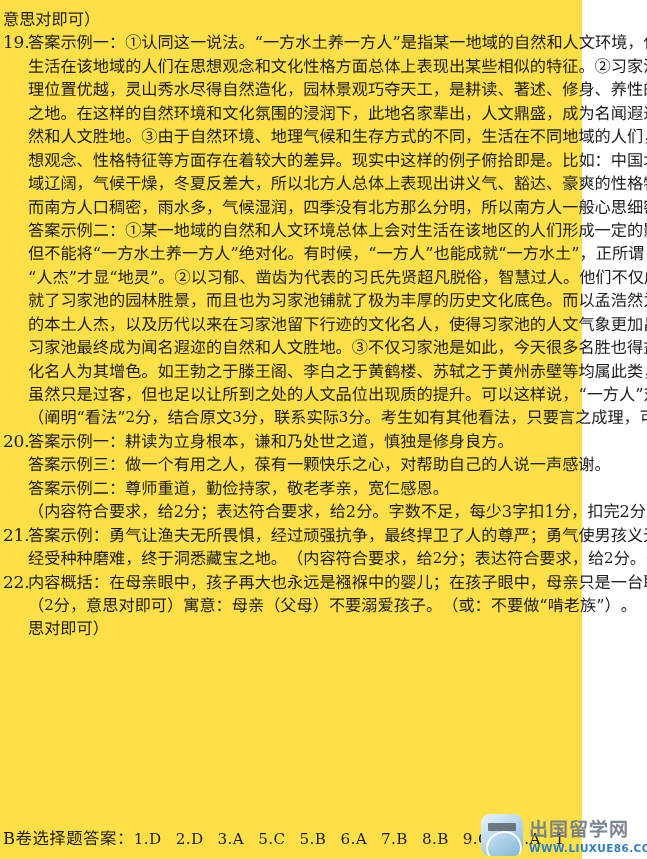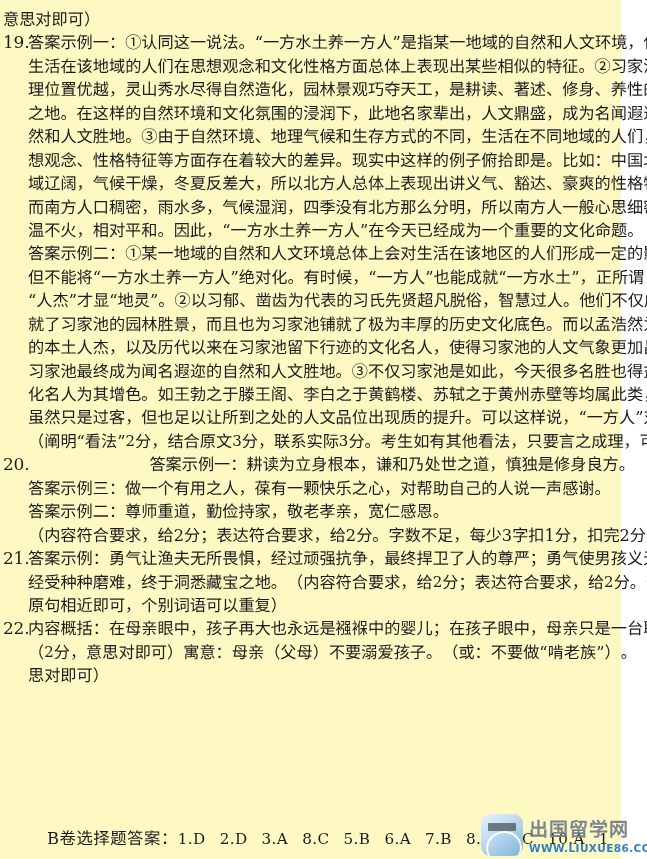--- a/index.html
+++ b/index.html
@@ -14,23 +14,24 @@
     overflow: hidden;
     font-family: "DejaVu Serif", "Liberation Serif", serif;
     color: #1a1a1a;
     position: relative;
   }
 
   #page {
     position: absolute;
     left: 0;
     top: 0;
-    width: 621px;
+    width: 568px;
     height: 859px;
-    background: #fef9c3;
+    background: #fde047;
+    padding-left: 14px;
   }
 
   
   .doc {
     position: absolute;
     left: 3px;
     top: 8px;
     width: 632px;
   }
 
@@ -70,40 +71,40 @@
     flex: 0 0 25px;
     font-family: "DejaVu Serif", "Liberation Serif", serif;
     font-size: 17px;
     letter-spacing: -0.2px;
   }
   .num .bodyj {
     flex: 1 1 auto;
     display: flex;
     justify-content: space-between;
   }
-  .num .bodyr { flex: 1 1 auto; text-align: right; }
+  .num .bodyr { flex: 1 1 auto; }
 
   
   .lat {
     font-family: "DejaVu Serif", "Liberation Serif", serif;
     font-size: 15px;
   }
 
   
   .keyrow {
     position: absolute;
     left: 3px;
     top: 826px;
     width: 632px;
     height: 26px;
     font-size: 16.4px;
     line-height: 26px;
     white-space: nowrap;
   }
-  .keyrow .klabel { letter-spacing: 0.5px; margin-left: 44px; }
+  .keyrow .klabel { letter-spacing: 0.5px; }
   .keyrow .kitems {
     font-family: "DejaVu Serif", "Liberation Serif", serif;
     font-size: 15.2px;
     letter-spacing: 0.4px;
   }
   .keyrow .kitems .ki { margin-right: 14px; }
   .keyrow .kitems .ki.last { margin-right: 0; }
 
   
   .logo {
@@ -510,21 +511,20 @@
           <span>南</span>
           <span>方</span>
           <span>人</span>
           <span>一</span>
           <span>般</span>
           <span>心</span>
           <span>思</span>
           <span>细</span>
           <span>密</span>
         </div>
-        <div class="line r ind"><span>温不火，相对平和。因此，“一方水土养一方人”在今天已经成为一个重要的文化命题。</span></div>
         <div class="line j ind">
           <span>答</span>
           <span>案</span>
           <span>示</span>
           <span>例</span>
           <span>二</span>
           <span>：</span>
           <span>①</span>
           <span>某</span>
           <span>一</span>
@@ -980,21 +980,20 @@
           <span>合</span>
           <span>要</span>
           <span>求</span>
           <span>，</span>
           <span>给</span>
           <span class="lat">2</span>
           <span>分</span>
           <span>。</span>
           <span>句</span>
         </div>
-        <div class="line r ind"><span>原句相近即可，个别词语可以重复）</span></div>
         <div class="line num">
           <span class="mk">22.</span>
           <span class="bodyj">
             <span>内</span>
             <span>容</span>
             <span>概</span>
             <span>括</span>
             <span>：</span>
             <span>在</span>
             <span>母</span>
@@ -1072,21 +1071,21 @@
           <span>”</span>
           <span>）</span>
           <span>。</span>
           <span>（</span>
         </div>
         <div class="line r ind"><span>思对即可）</span></div>
       </div>
   </div>
 
   <div class="keyrow">
-    <span class="klabel">B卷选择题答案：</span><span class="kitems" id="answer-key-items"><span class="ki">1.D</span><span class="ki">2.D</span><span class="ki">3.A</span><span class="ki">8.C</span><span class="ki">5.B</span><span class="ki">6.A</span><span class="ki">7.B</span><span class="ki">8.B</span><span class="ki">9.C</span><span class="ki">10.A</span><span class="ki last">1</span></span>
+    <span class="klabel">B卷选择题答案：</span><span class="kitems" id="answer-key-items"><span class="ki">1.D</span><span class="ki">2.D</span><span class="ki">3.A</span><span class="ki">5.C</span><span class="ki">5.B</span><span class="ki">6.A</span><span class="ki">7.B</span><span class="ki">8.B</span><span class="ki">9.C</span><span class="ki">10.A</span><span class="ki last">1</span></span>
   </div>
 
   <div class="logo">
     <div class="logo-mark"></div>
     <div class="logo-text">
       <div class="logo-cn">出国留学网</div>
       <div class="logo-url">WWW.LIUXUE86.COM</div>
     </div>
   </div>
 

